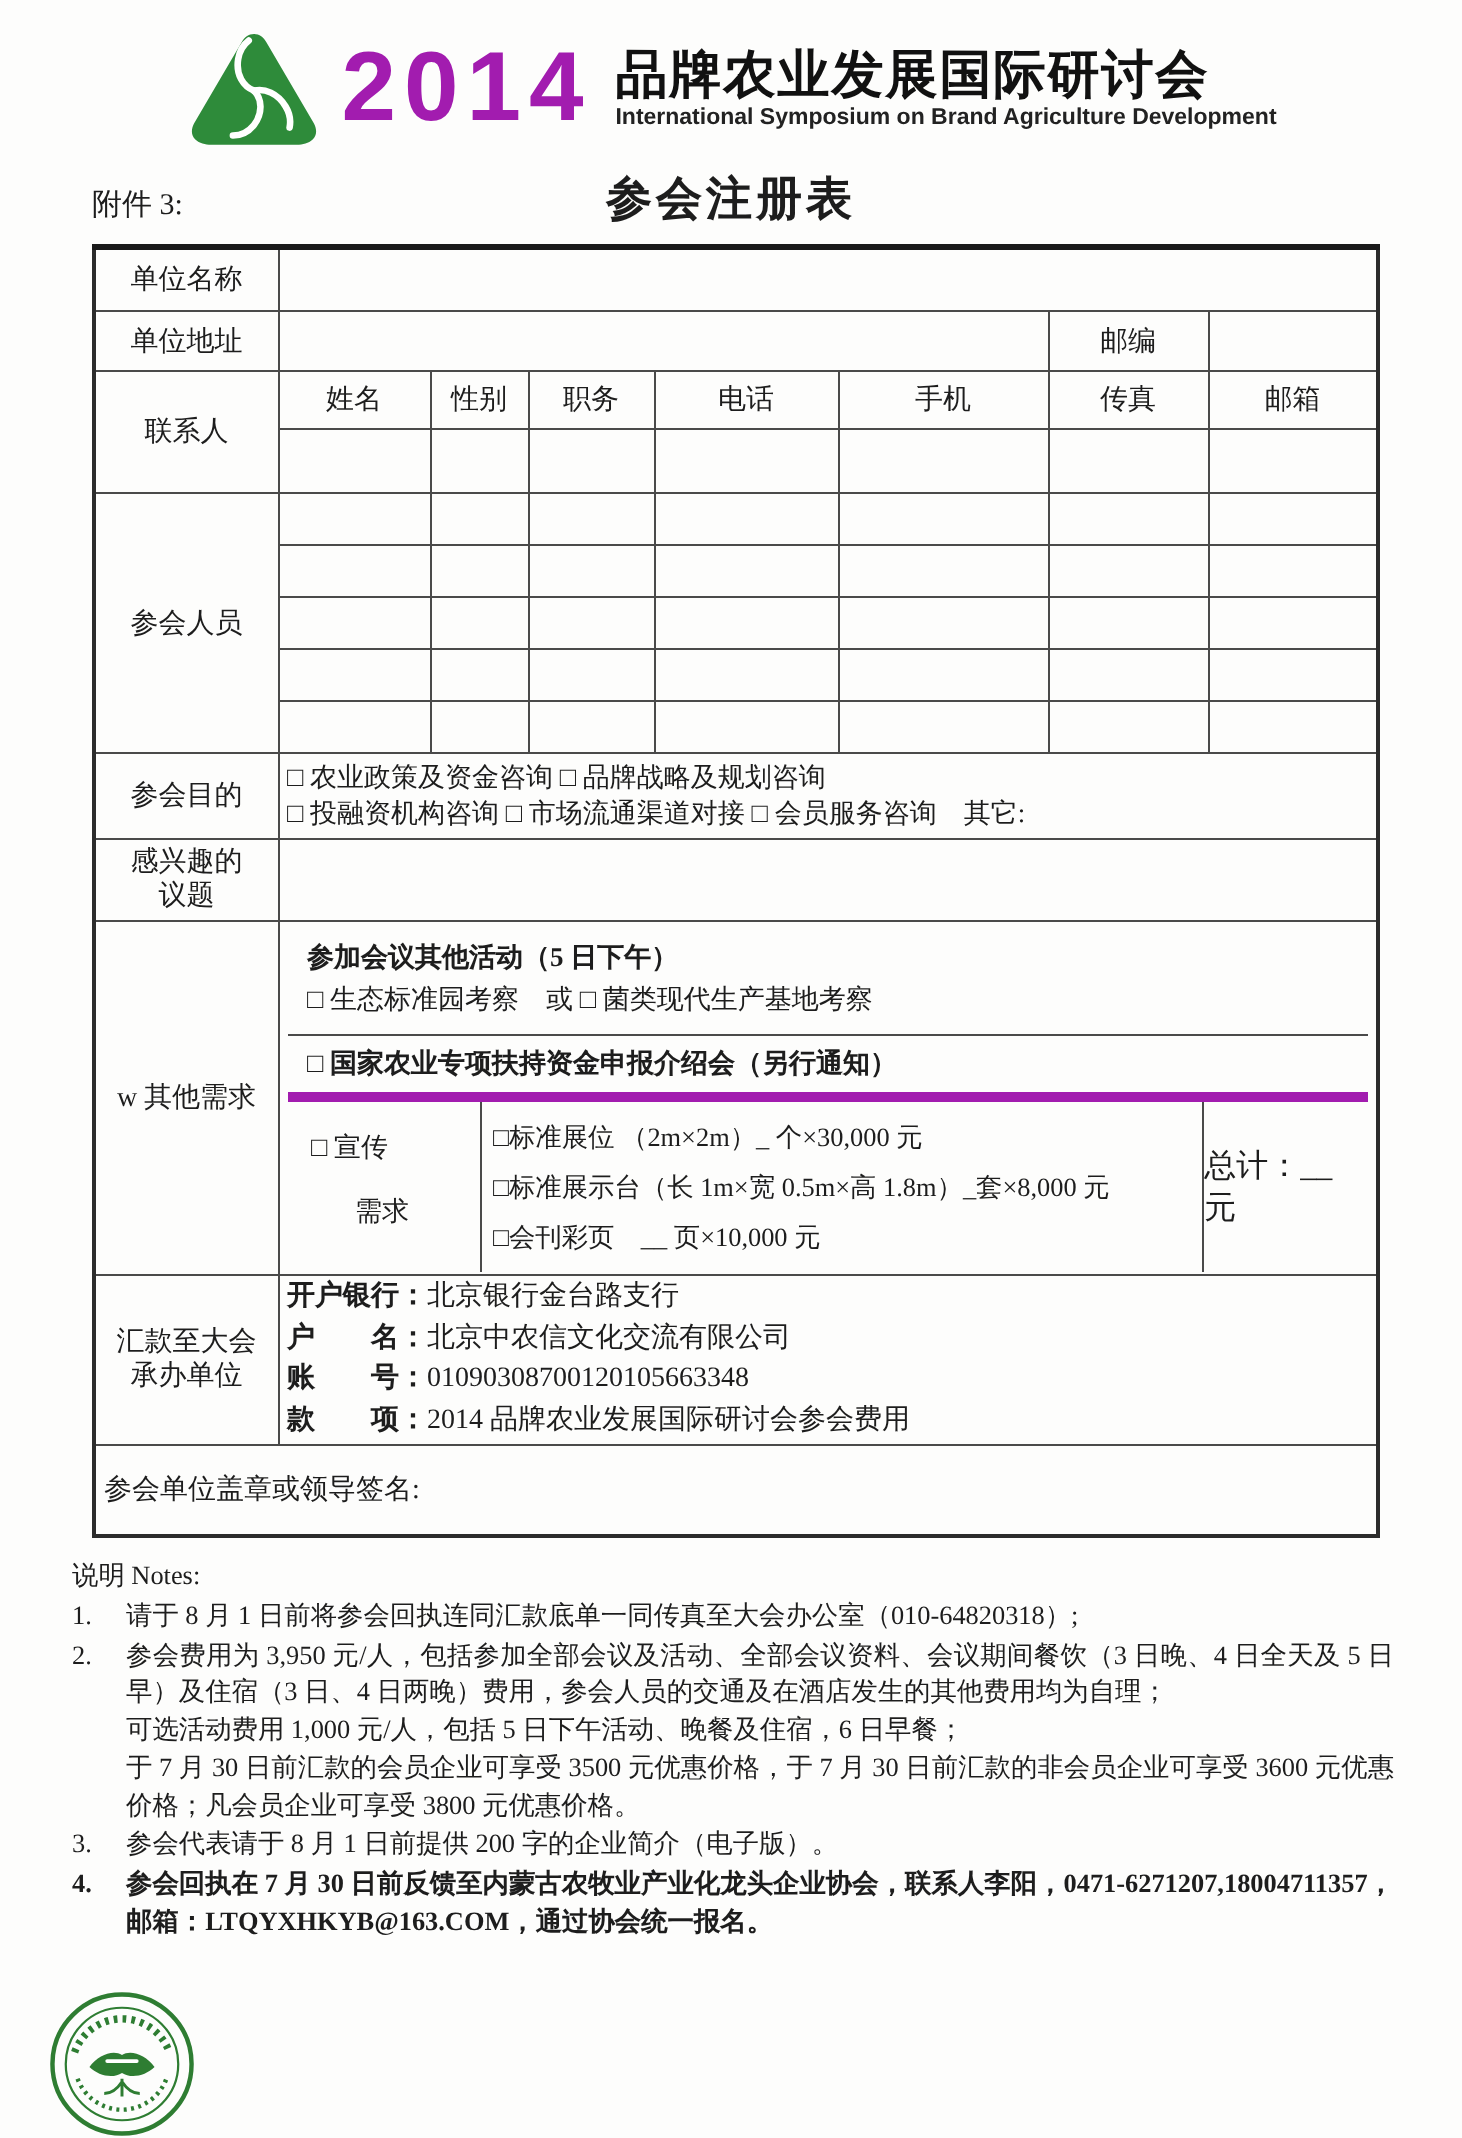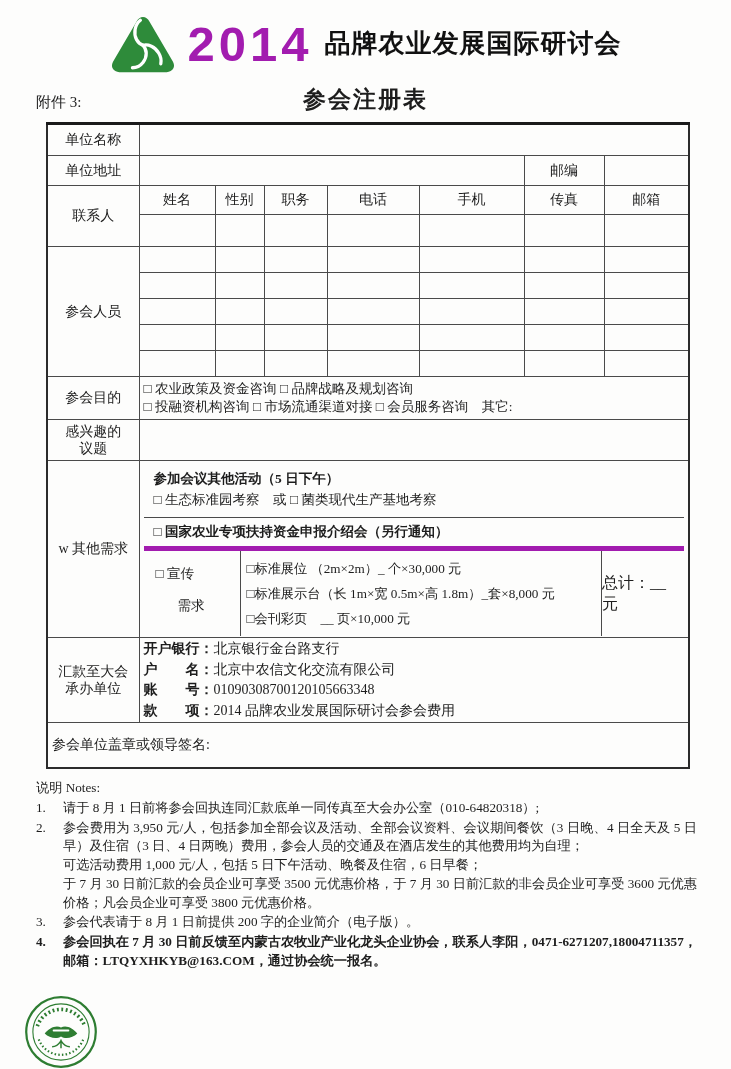--- a/index.html
+++ b/index.html
@@ -13,21 +13,21 @@
   .logo{width:68px;height:58px;margin-right:10px;}
   .year{font-family:"Liberation Sans","DejaVu Sans",sans-serif;font-size:49px;font-weight:600;
         color:#a21caf;letter-spacing:4px;margin-right:12px;line-height:1;}
   .titles{display:flex;flex-direction:column;justify-content:space-between;}
   .title-cn{font-family:"Liberation Sans","DejaVu Sans",sans-serif;font-size:26px;font-weight:bold;
         color:#111;letter-spacing:1px;line-height:1.15;}
   .title-en{font-family:"Liberation Sans","DejaVu Sans",sans-serif;font-size:11.5px;font-weight:bold;
         color:#222;margin-top:1px;}
   
   .title-row{position:relative;height:36px;margin-top:8px;}
-  .attachment{position:absolute;left:36px;top:9px;font-size:15px;text-align:right;}
+  .attachment{position:absolute;left:46px;top:9px;font-size:15px;text-align:right;}
   .form-title{margin:0;text-align:center;font-family:"Liberation Sans","DejaVu Sans",sans-serif;
         font-size:23px;font-weight:bold;letter-spacing:2px;}
   
   table.form{border-collapse:collapse;table-layout:fixed;width:642px;margin:2px 0 0 46px;
         border:2px solid #2c2c2c;border-top:3px solid #1a1a1a;}
   table.form td{border:1px solid #4a4a4a;font-size:14px;vertical-align:middle;padding:1px 4px;
         overflow:hidden;}
   td.lbl{text-align:center;padding:1px 2px;}
   tr.r1 td{height:28px;} tr.r2 td{height:27px;} tr.r3 td{height:26px;text-align:center;}
   tr.r4 td{height:29px;}
@@ -76,20 +76,21 @@
   <div class="header">
     <svg class="logo" viewBox="0 0 100 88">
       <path d="M50 3 C54 3 57.5 5.5 59.5 9.5 L95.5 71 C97.8 75.5 97.8 80 94.5 83 C91.5 85.8 87 87 82.5 87 L17.5 87 C13 87 8.5 85.8 5.5 83 C2.2 80 2.2 75.5 4.5 71 L40.5 9.5 C42.5 5.5 46 3 50 3 Z" fill="#2e8b3a"></path>
       <path d="M50 46 C42 43 36 34 38 22 C39 16 42 11 46 8" fill="none" stroke="#ffffff" stroke-width="5" stroke-linecap="round"></path>
       <path d="M50 46 C56 52 57 63 50 72 C46 77 40 80 34 80" fill="none" stroke="#ffffff" stroke-width="5" stroke-linecap="round"></path>
       <path d="M50 46 C58 44 68 48 74 58 C77 63 78 69 77 74" fill="none" stroke="#ffffff" stroke-width="5" stroke-linecap="round"></path>
     </svg>
     <div class="year">2014</div>
     <div class="titles">
       <div class="title-cn">品牌农业发展国际研讨会</div>
+      <div class="title-en">International Symposium on Brand Agriculture Development</div>
     </div>
   </div>
 
   <div class="title-row">
     <span class="attachment">附件 3:</span>
     <h1 class="form-title">参会注册表</h1>
   </div>
 
   <table class="form">
     <colgroup>

